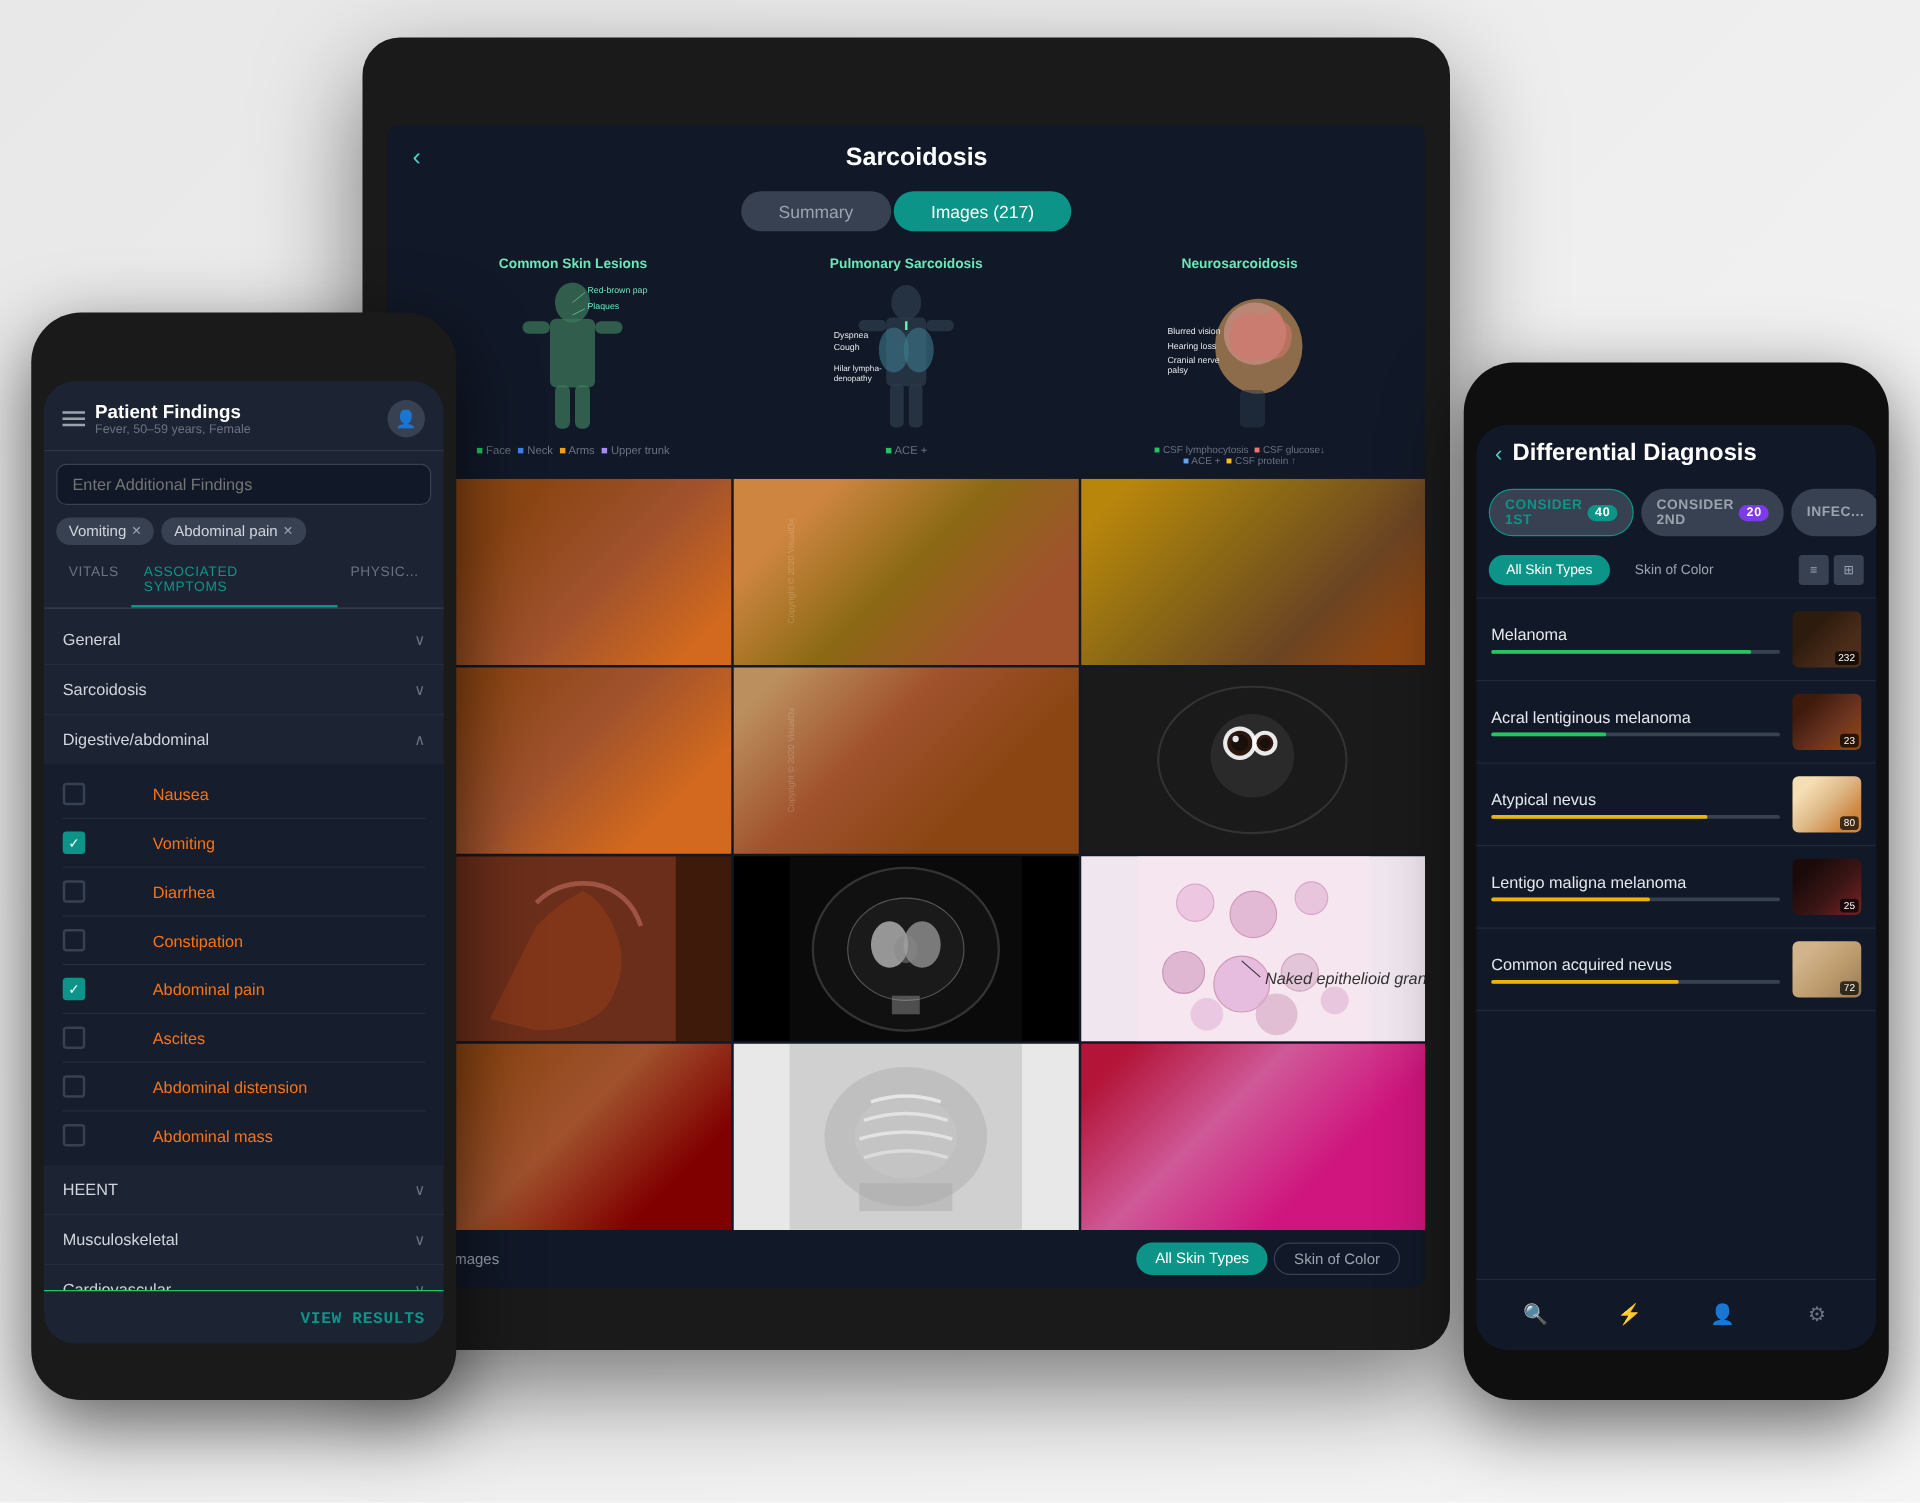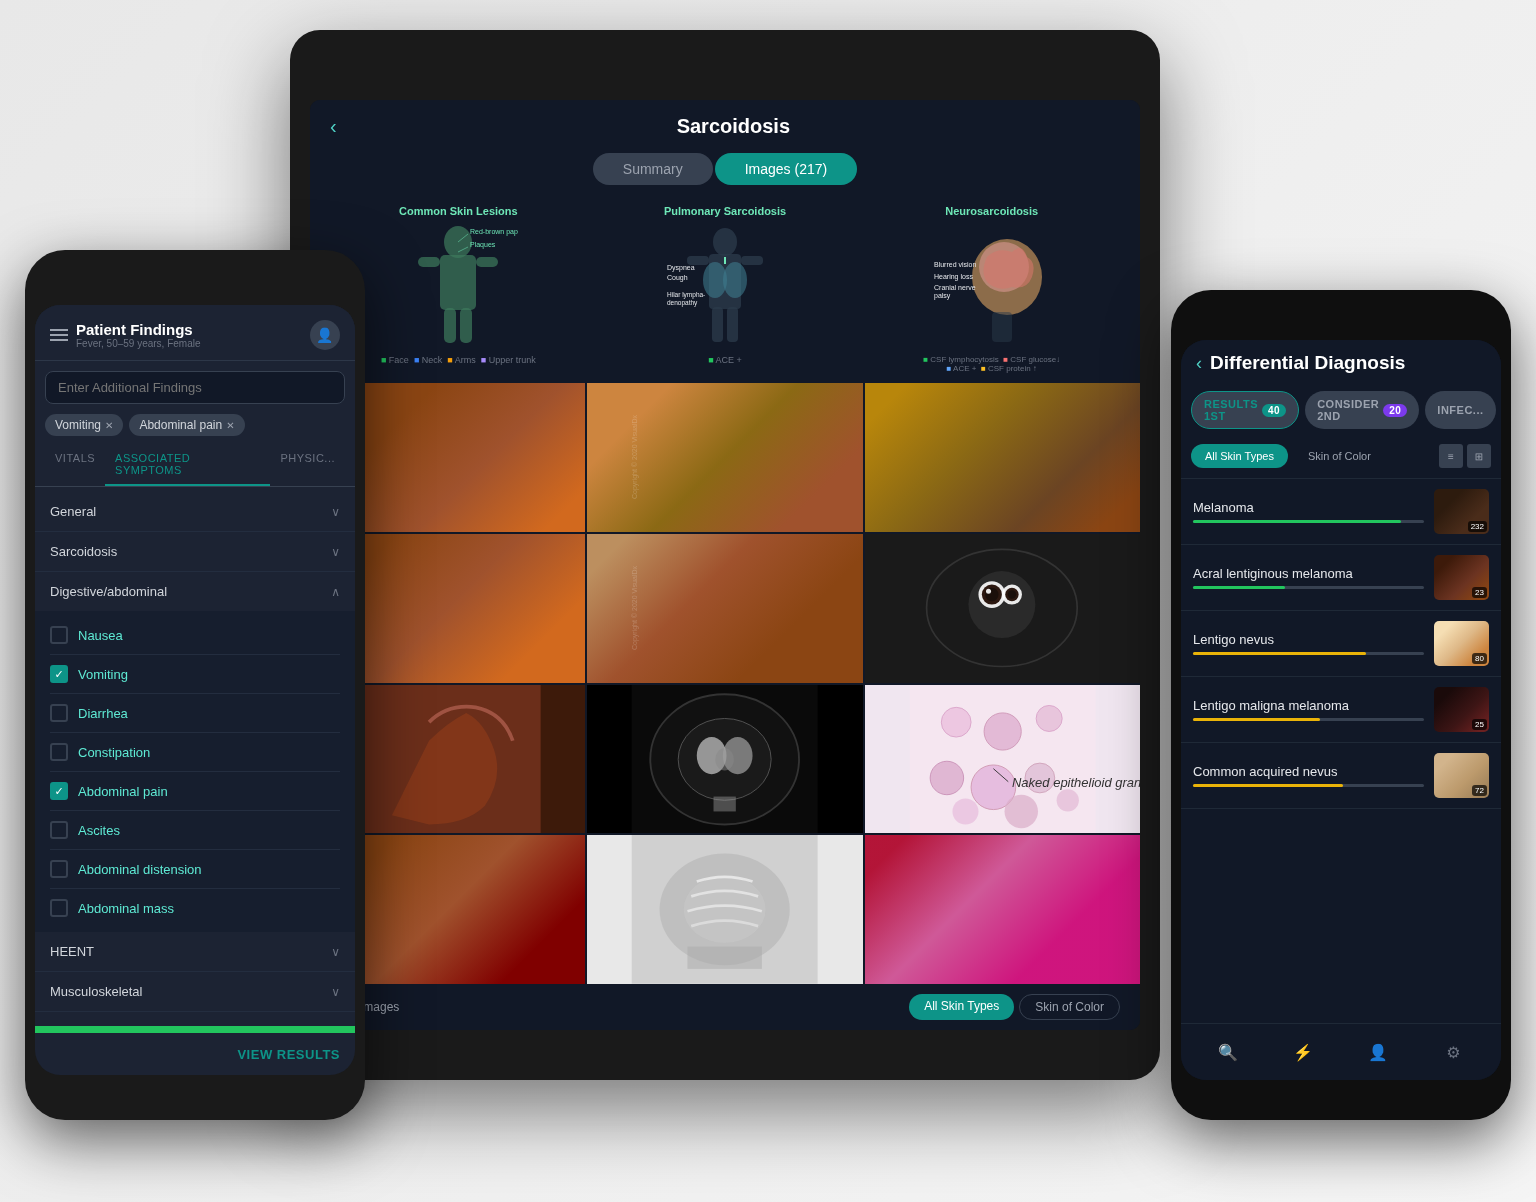--- a/index.html
+++ b/index.html
@@ -348,29 +348,31 @@
     }
     .checkbox.checked {
       background: #0d9488;
       border-color: #0d9488;
     }
     .checkbox-check {
       color: white;
       font-size: 11px;
     }
     .symptom-label {
-      color: #5eead4;
+      color: #f97316;
       font-size: 13px;
+      margin-left: 44px;
     }
 
     
     .pl-footer {
       padding: 12px 15px;
       text-align: right;
-      border-top: 7px solid #22c55e;
+      border-top: 1px solid #22c55e;
+      font-family: Liberation Mono, monospace;
     }
     .view-results-btn {
       color: #0d9488;
       font-size: 13px;
       font-weight: 600;
       cursor: pointer;
       letter-spacing: 0.5px;
     }
 
     
@@ -873,21 +875,21 @@
 <div class="phone-right">
   <div class="phone-right-screen">
 
     <div class="pr-header">
       <span class="pr-back">‹</span>
       <span class="pr-title">Differential Diagnosis</span>
     </div>
 
     <div class="pr-consider-tabs">
       <div class="consider-tab first">
-        <span>RESULTS 1ST</span>
+        <span>CONSIDER 1ST</span>
         <span class="consider-badge badge-teal">40</span>
       </div>
       <div class="consider-tab second">
         <span>CONSIDER 2ND</span>
         <span class="consider-badge badge-purple">20</span>
       </div>
       <div class="consider-tab infec">
         <span>INFEC...</span>
       </div>
     </div>
@@ -922,21 +924,21 @@
             <div class="diag-bar bar-green" style="width:40%"></div>
           </div>
         </div>
         <div class="diag-thumb thumb-acral">
           <div class="diag-count">23</div>
         </div>
       </div>
 
       <div class="diag-item">
         <div class="diag-info">
-          <div class="diag-name">Lentigo nevus</div>
+          <div class="diag-name">Atypical nevus</div>
           <div class="diag-bar-container">
             <div class="diag-bar bar-yellow" style="width:75%"></div>
           </div>
         </div>
         <div class="diag-thumb thumb-atypical">
           <div class="diag-count">80</div>
         </div>
       </div>
 
       <div class="diag-item">

